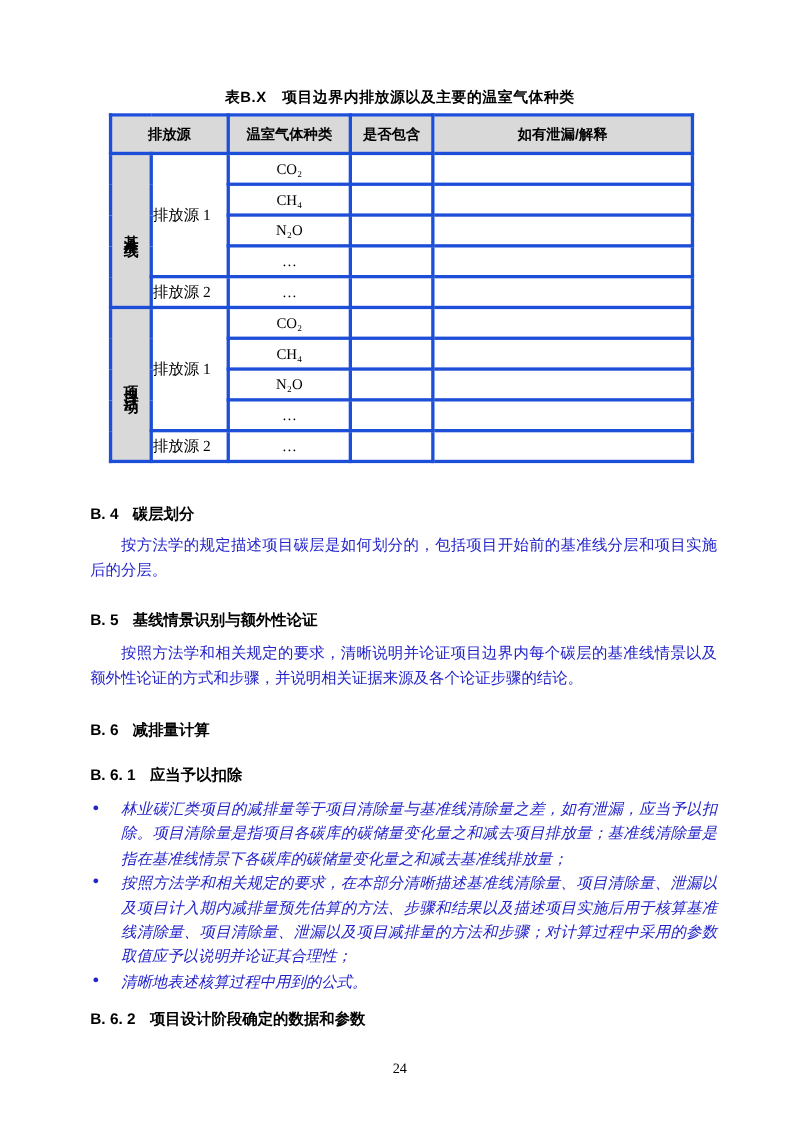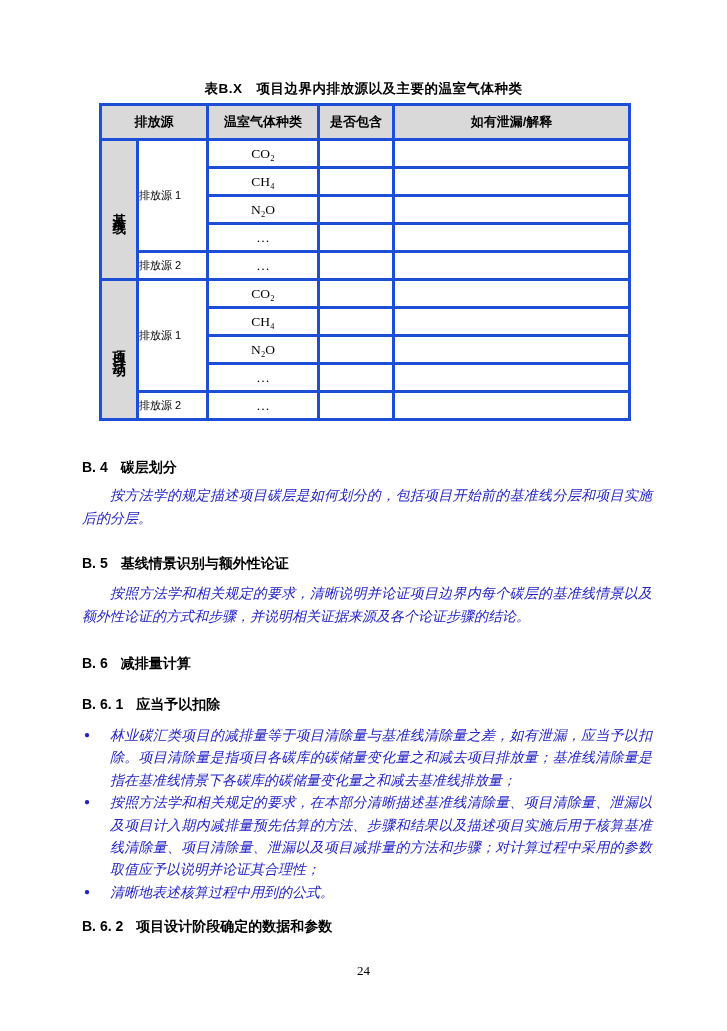--- a/index.html
+++ b/index.html
@@ -26,33 +26,33 @@
   table.ghg tbody tr { height:28px; }
   td.group {
     background:#d9d9d9; text-align:center; vertical-align:middle;
     font-weight:bold; font-size:13.5px;
   }
   .vert {
     writing-mode:vertical-lr; text-orientation:upright;
     display:inline-block; line-height:1; letter-spacing:4px;
   }
   td.source-name {
-    font-size:11px; text-align:left; padding-left:13px; vertical-align:middle;
+    font-size:14px; text-align:left; padding-left:13px; vertical-align:middle;font-family:Liberation Serif, serif;
   }
   td.gas {
     font-family:"Liberation Serif","DejaVu Serif",serif; font-size:13.5px;
     text-align:center; vertical-align:middle;
   }
   td.blank { background:#fff; }
   
   .heading { position:absolute; left:82px; font-size:14px; font-weight:bold; white-space:nowrap; }
   .heading .num { margin-right:13px; }
   .para {
     position:absolute; left:82px; width:570px;
-    font-size:14px; line-height:23px; font-style:italic;
+    font-size:14px; line-height:23px; 
     color:#2323C9; text-align:justify; text-indent:2em;
   }
   .bullets { position:absolute; left:84px; width:568px; }
   .bullet {
     display:flex; align-items:flex-start;
     font-size:14px; line-height:22.4px; font-style:italic; color:#2323C9;
     text-align:justify;
   }
   .bullet .dot {
     flex:none; width:26px; font-style:normal; font-size:10px; line-height:22.4px;

